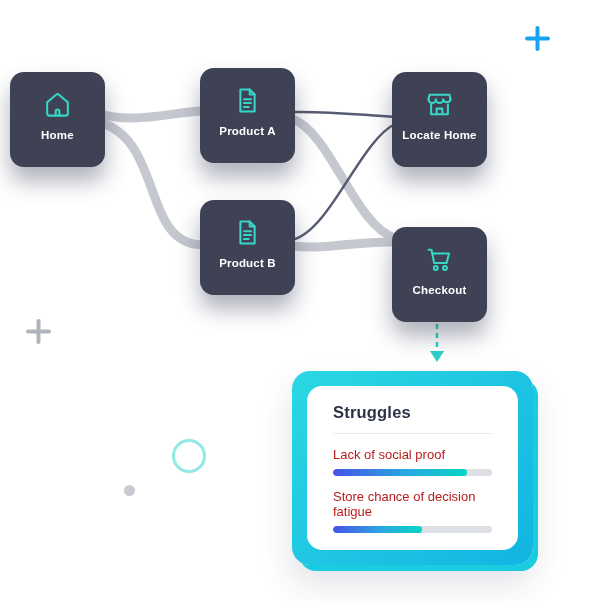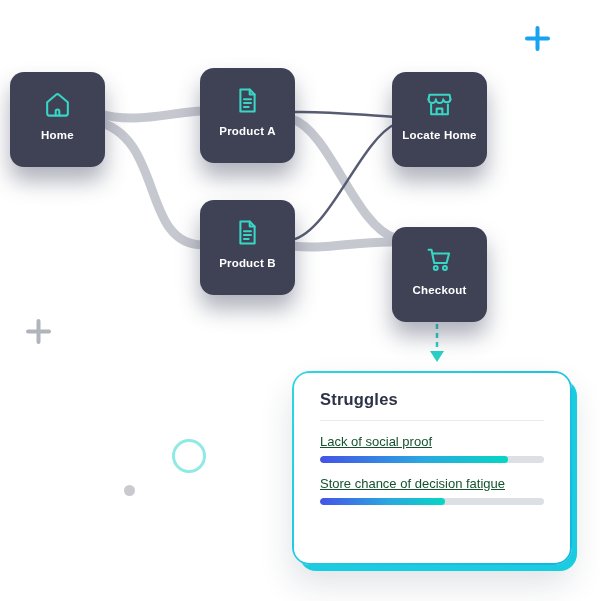--- a/index.html
+++ b/index.html
@@ -15,29 +15,29 @@
   .node-icon { margin-top:17px; }
   .node-label { margin-top:9px; color:#ffffff; font-size:11.5px; font-weight:bold; letter-spacing:.2px; }
 
   .plus { position:absolute; z-index:2; }
 
   .ring { position:absolute; left:172px; top:439px; width:34px; height:34px; border-radius:50%;
           border:3.5px solid #8fe9e5; z-index:2; }
   .dot  { position:absolute; left:124px; top:485px; width:11px; height:11px; border-radius:50%;
           background:#c8cad0; z-index:2; }
 
-  .card-wrap { position:absolute; left:292px; top:371px; width:280px; height:194px;
-               border-radius:18px; padding:2px; z-index:3;
+  .card-wrap { position:absolute; left:292px; top:371px; width:241px; height:194px;
+               border-radius:18px; padding:15px; z-index:3;
                background:linear-gradient(135deg,#2bd8e2 0%, #12b4e2 100%);
                box-shadow:6px 7px 0 -1px #19ccdf, 0 18px 34px rgba(30,40,70,.14); }
   .card { width:100%; height:100%; background:#ffffff; border-radius:15px; padding:17px 26px 18px 26px; }
   .card-title { font-size:16.5px; font-weight:bold; color:#2c3247; letter-spacing:.2px; }
   .card-divider { height:1px; background:#e7e9ee; margin-top:11px; }
   .card-item { margin-top:13px; }
-  .item-label { font-size:13px; color:#14532d;text-decoration:underline; }
+  .item-label { font-size:13px; color:#b91c1c; }
   .bar-track { margin-top:7px; height:7px; width:100%; border-radius:4px; background:#dcdfe4; overflow:hidden; }
   .bar-fill { height:100%; border-radius:4px; width:0;
               background:linear-gradient(90deg,#4553e6 0%, #2aa8e0 55%, #06d6c3 100%); }
 </style>
 </head>
 <body>
 
 <div class="stage">
 
   <svg class="connectors" viewBox="0 0 600 601">

